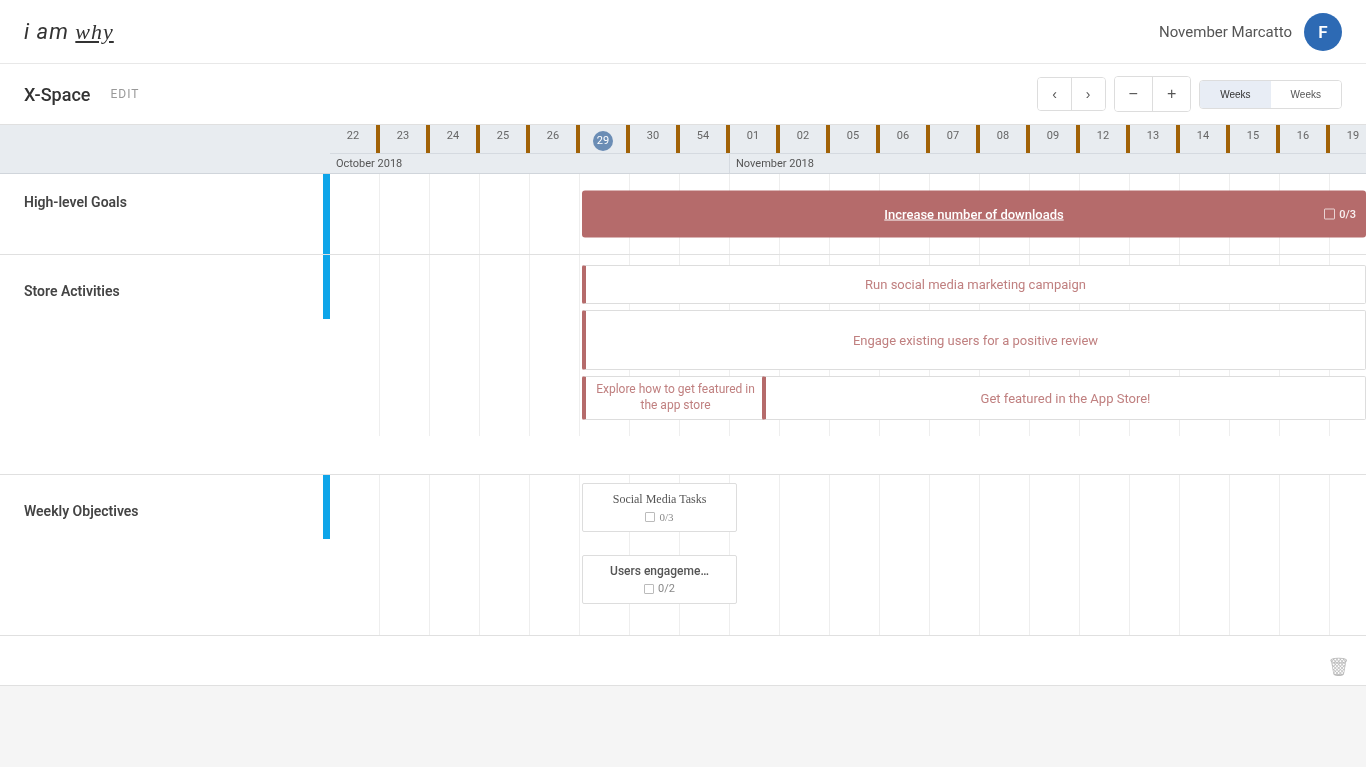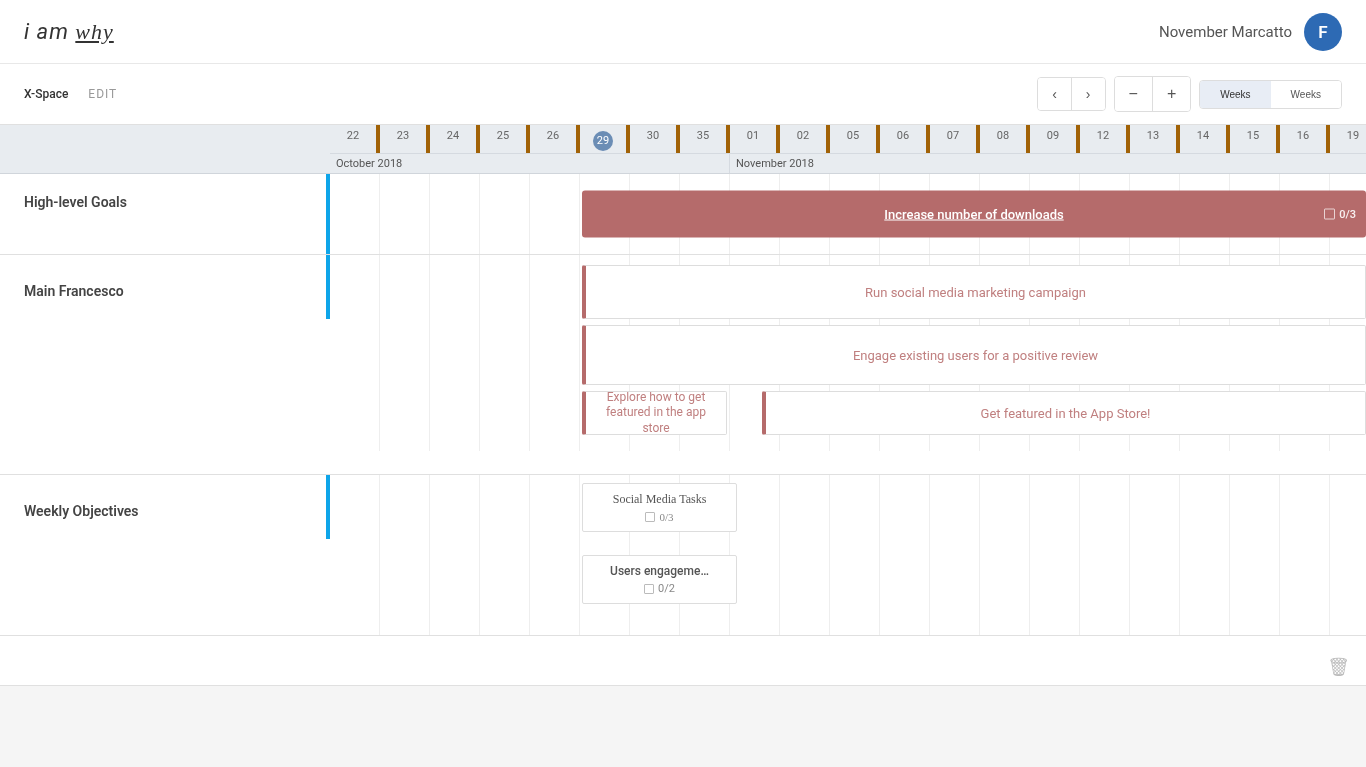--- a/index.html
+++ b/index.html
@@ -54,21 +54,21 @@
     
     .toolbar {
       display: flex;
       align-items: center;
       background: #fff;
       padding: 12px 24px;
       border-bottom: 1px solid #e0e0e0;
       gap: 16px;
     }
     .space-title {
-      font-size: 12px;
+      font-size: 18px;
       font-weight: 500;
       color: #333;
       margin-right: 4px;
     }
     .edit-label {
       font-size: 12px;
       color: #999;
       letter-spacing: 1px;
       text-transform: uppercase;
       cursor: pointer;
@@ -205,21 +205,21 @@
     .row-label {
       width: 330px;
       min-width: 330px;
       flex-shrink: 0;
       padding: 20px 24px;
       display: flex;
       align-items: flex-start;
       font-weight: 600;
       font-size: 14px;
       color: #444;
-      border-right: 4px solid #0ea5e9;
+      border-right: 7px solid #0ea5e9;
     }
     .row-content {
       flex: 1;
       position: relative;
       display: flex;
       align-items: center;
       overflow: hidden;
     }
 
     
@@ -377,21 +377,21 @@
             <span class="day-number">25</span>
           </div>
           <div class="day-cell-wrapper">
             <span class="day-number">26</span>
           </div>
           <div class="day-cell-wrapper"><span class="day-number highlight">29</span></div>
           <div class="day-cell-wrapper">
             <span class="day-number">30</span>
           </div>
           <div class="day-cell-wrapper">
-            <span class="day-number">35</span>
+            <span class="day-number">54</span>
           </div>
           <div class="day-cell-wrapper">
             <span class="day-number">01</span>
           </div>
           <div class="day-cell-wrapper">
             <span class="day-number">02</span>
           </div>
           <div class="day-cell-wrapper">
             <span class="day-number">05</span>
           </div>
@@ -467,21 +467,21 @@
         <span class="checkbox-label">
           <span style="border:1px solid rgba(255,255,255,0.7);width:11px;height:11px;display:inline-block;border-radius:1px;"></span>
           <span>0/3</span>
         </span>
       </div>
     </div>
   </div>
 
   <div class="timeline-row" style="min-height:220px; align-items:flex-start;">
     <div class="row-label" style="padding-top:28px;">
-      <span>Main Francesco</span>
+      <span>Store Activities</span>
     </div>
     <div style="flex:1; position:relative; overflow:hidden; padding: 10px 0;">
       <div class="grid-lines" id="grid-act">
           <div class="grid-col"></div>
           <div class="grid-col"></div>
           <div class="grid-col"></div>
           <div class="grid-col"></div>
           <div class="grid-col"></div>
           <div class="grid-col"></div>
           <div class="grid-col"></div>
@@ -494,35 +494,35 @@
           <div class="grid-col"></div>
           <div class="grid-col"></div>
           <div class="grid-col"></div>
           <div class="grid-col"></div>
           <div class="grid-col"></div>
           <div class="grid-col"></div>
           <div class="grid-col"></div>
           <div class="grid-col"></div>
         </div>
 
-      <div style="position:relative; height:54px; margin-bottom:6px;">
+      <div style="position:relative; height:39px; margin-bottom:6px;">
         <div class="activity-bar" style="left:252px; right:0; top:0; bottom:0; padding: 0 12px; font-size:13px; color:#c08080;">
           <span>Run social media marketing campaign</span>
         </div>
       </div>
 
       <div style="position:relative; height:60px; margin-bottom:6px;">
         <div class="activity-bar" style="left:252px; right:0; top:0; bottom:0; padding: 0 12px; font-size:13px; color:#c08080;">
           <span>Engage existing users for a positive review</span>
         </div>
       </div>
 
       <div style="position:relative; height:44px; margin-bottom:6px; display:flex; gap:0;">
 
-        <div class="activity-bar" style="left:252px; width:145px; top:0; bottom:0; padding: 0 8px; font-size:12px; color:#c08080; text-align:center; white-space:normal; line-height:1.3;">
+        <div class="activity-bar" style="left:252px; width:184px; top:0; bottom:0; padding: 0 8px; font-size:12px; color:#c08080; text-align:center; white-space:normal; line-height:1.3;">
           <span>Explore how to get featured in the app store</span>
         </div>
 
         <div class="activity-bar" style="left:432px; right:0; top:0; bottom:0; padding: 0 12px; font-size:13px; color:#c08080;">
           <span>Get featured in the App Store!</span>
         </div>
       </div>
     </div>
   </div>
 

